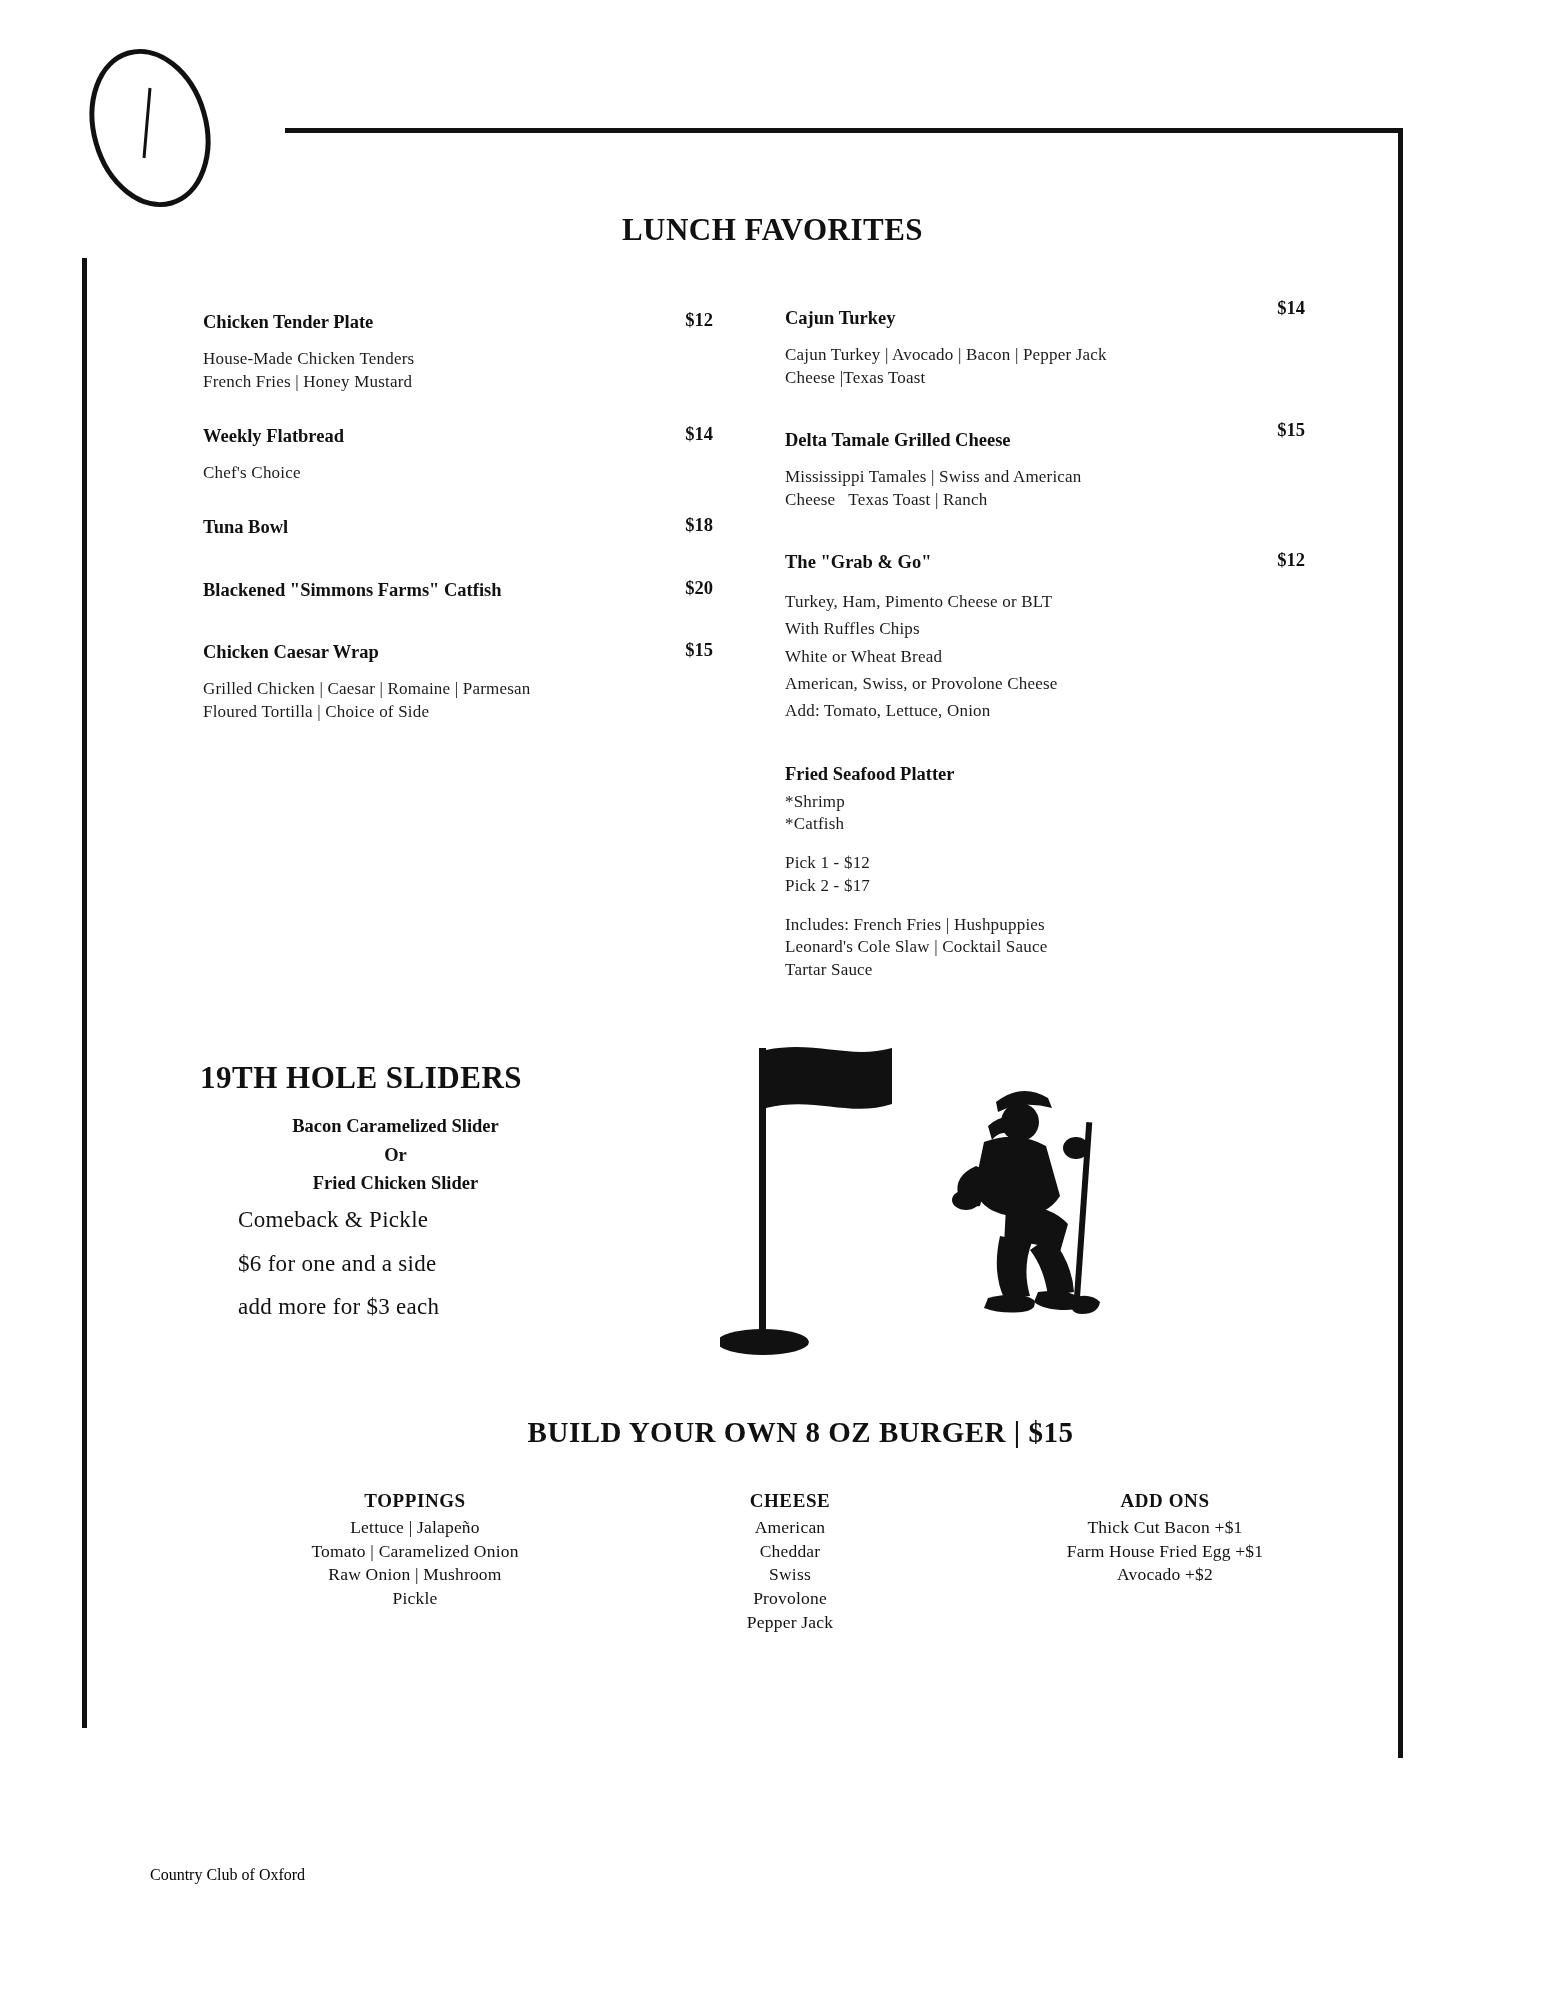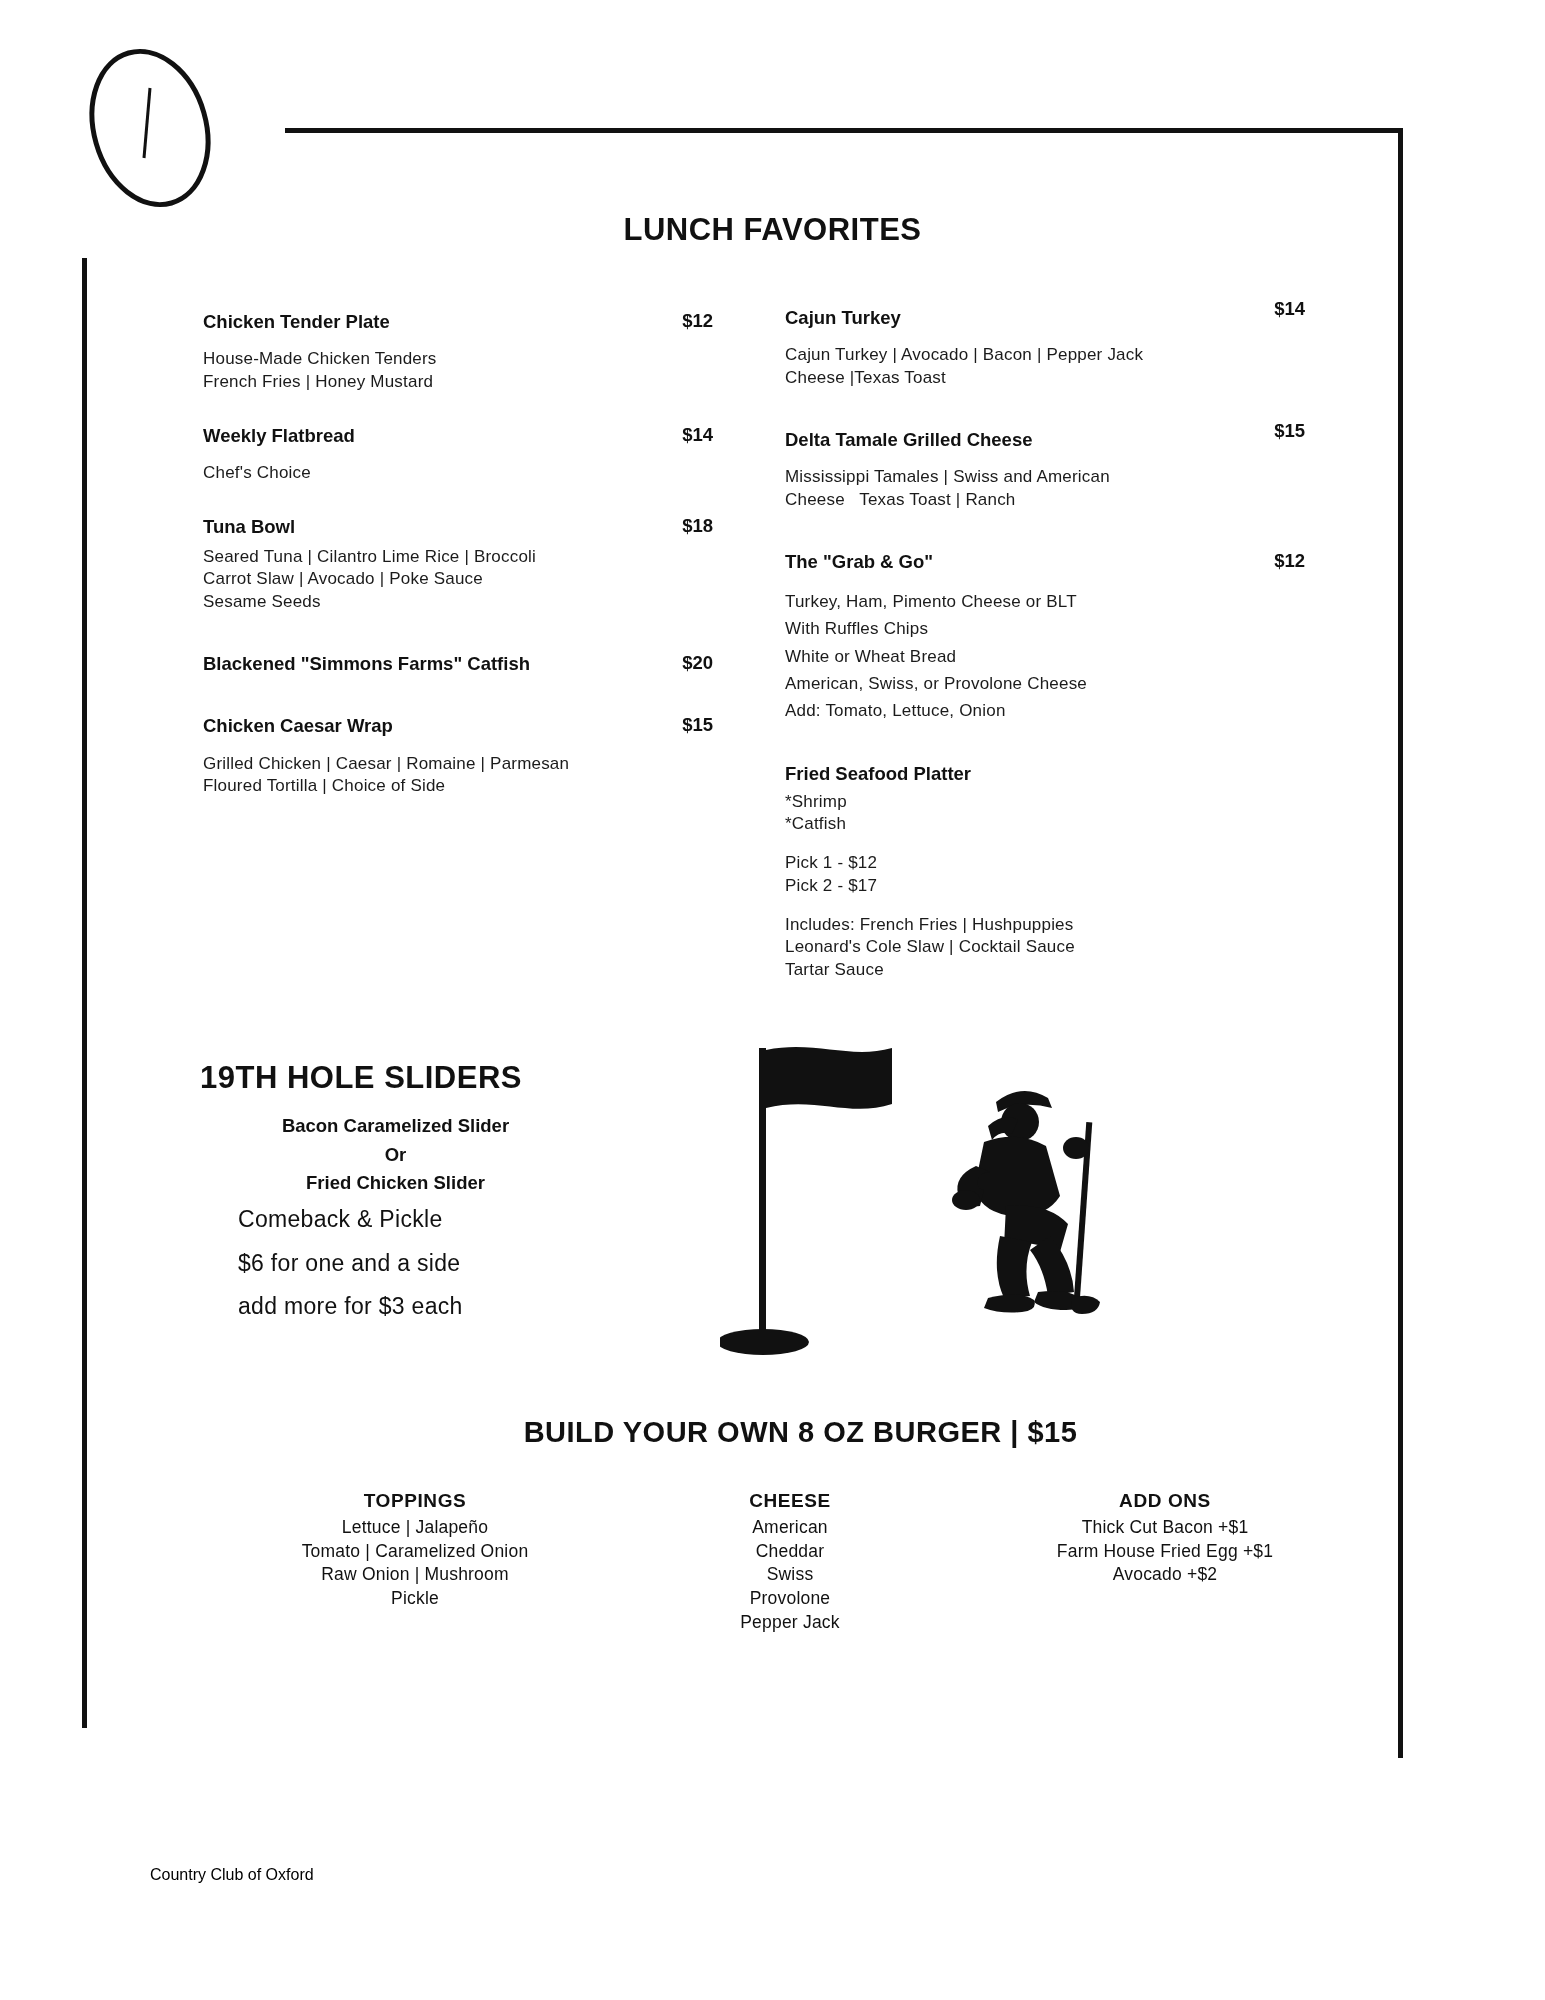--- a/index.html
+++ b/index.html
@@ -5,21 +5,21 @@
   html, body {
     margin: 0;
     padding: 0;
     background: #ffffff;
   }
   .page {
     position: relative;
     width: 1545px;
     height: 1931px;
     background: #ffffff;
-    font-family: Liberation Sans, sans-serif;
+    font-family: Liberation Serif, serif;
     color: #111111;
     overflow: hidden;
   }
 
   
   .frame-top {
     position: absolute;
     left: 285px;
     top: 128px;
     width: 1118px;
@@ -199,25 +199,20 @@
       <div class="desc">
         <div>Chef's Choice</div>
       </div>
     </div>
 
     <div class="spacer-22"></div>
 
     <div class="item">
       <span class="name">Tuna Bowl</span>
       <span class="price">$18</span>
-      <div class="desc" style="margin-top:6px;">
-        <div>Seared Tuna | Cilantro Lime Rice | Broccoli</div>
-        <div>Carrot Slaw | Avocado | Poke Sauce</div>
-        <div>Sesame Seeds</div>
-      </div>
     </div>
 
     <div class="spacer-30"></div>
 
     <div class="item">
       <span class="name" style="max-width:380px;">Blackened "Simmons Farms" Catfish</span>
       <span class="price">$20</span>
     </div>
 
     <div class="spacer-30"></div>

